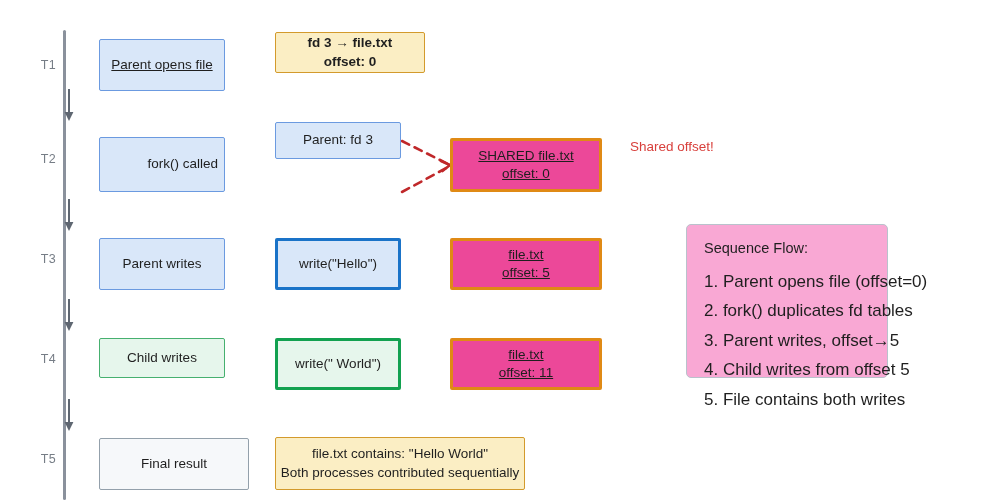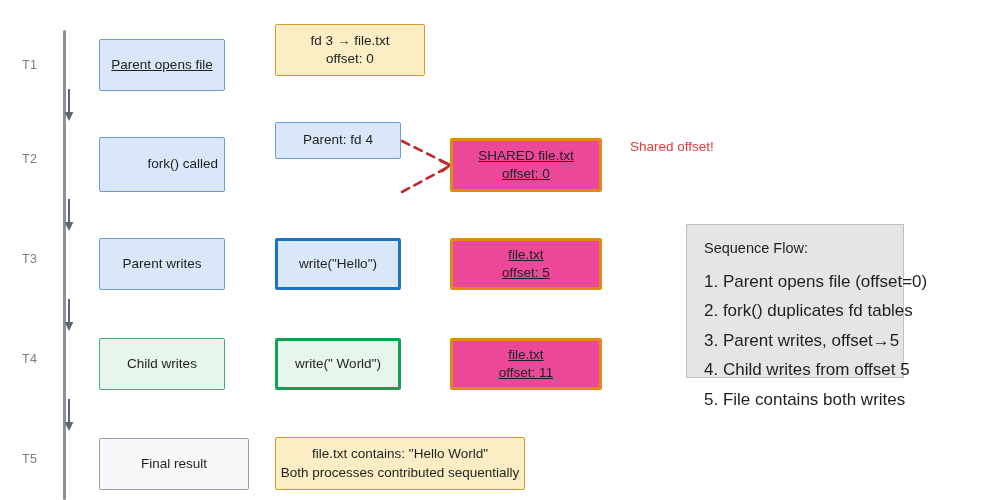--- a/index.html
+++ b/index.html
@@ -16,21 +16,21 @@
     position: absolute;
     left: 63px; top: 30px;
     width: 3px; height: 470px;
     background: #8a919c;
     border-radius: 2px;
   }
   .t-label {
     position: absolute;
     left: 22px;
     width: 34px;
-    text-align: left;
+    text-align: right;
     font-size: 12.5px;
     color: #767d86;
     letter-spacing: .3px;
   }
   .t-arrow {
     position: absolute;
     left: 62px;
     width: 14px; height: 36px;
   }
 
@@ -66,24 +66,24 @@
     white-space: nowrap;
   }
 
   
   .connectors { position: absolute; left:0; top:0; width:1000px; height:500px; pointer-events:none; }
 
   
   .legend {
     position: absolute;
     left: 686px; top: 224px;
-    width: 218px; height: 154px;
-    background: #e5e5e5;
+    width: 202px; height: 154px;
+    background: #f9a8d4;
     border: 1.4px solid #b9c2cc;
-    border-radius: 0;
+    border-radius: 5px;
     padding: 15px 0 0 17px;
   }
   .legend-title {
     font-size: 14.5px;
     color: #1f1f1f;
     margin-bottom: 11px;
   }
   .legend ol { list-style: none; }
   .legend li {
     font-size: 17px;
@@ -133,31 +133,31 @@
   <svg class="connectors">
     <line x1="402" y1="141" x2="450" y2="165" stroke="#c0282a" stroke-width="2.6" stroke-dasharray="8 6" stroke-linecap="round"></line>
     <line x1="402" y1="192" x2="450" y2="166" stroke="#c0282a" stroke-width="2.6" stroke-dasharray="8 6" stroke-linecap="round"></line>
     <path d="M450 165 L441 161 M450 165 L442.5 171" stroke="#c0282a" stroke-width="2.6" stroke-linecap="round" fill="none"></path>
   </svg>
 
   <div class="node blue" style="left:99px; top:39px; width:126px; height:52px;text-decoration:underline;">
     <span class="ln">Parent opens file</span>
   </div>
 
-  <div class="node amber" style="left:275px; top:24px; width:150px; height:52px;">
+  <div class="node amber" style="left:275px; top:32px; width:150px; height:41px;font-weight:bold;">
     <span class="ln">fd 3 → file.txt</span>
     <span class="ln">offset: 0</span>
   </div>
 
   <div class="node blue" style="left:99px; top:137px; width:126px; height:55px;align-items:flex-end;">
     <span class="ln">fork() called</span>
   </div>
 
   <div class="node blue" style="left:275px; top:122px; width:126px; height:37px;">
-    <span class="ln">Parent: fd 4</span>
+    <span class="ln">Parent: fd 3</span>
   </div>
 
 
   <div class="node amber-bold" style="left:450px; top:138px; width:152px; height:54px;">
     <span class="ln">SHARED file.txt</span>
     <span class="ln">offset: 0</span>
   </div>
 
   <div class="annotation" style="left:630px; top:139px;">Shared offset!</div>
 
@@ -167,21 +167,21 @@
 
   <div class="node blue-bold" style="left:275px; top:238px; width:126px; height:52px;">
     <span class="ln">write("Hello")</span>
   </div>
 
   <div class="node amber-bold" style="left:450px; top:238px; width:152px; height:52px;">
     <span class="ln">file.txt</span>
     <span class="ln">offset: 5</span>
   </div>
 
-  <div class="node green" style="left:99px; top:338px; width:126px; height:52px;justify-content:center;">
+  <div class="node green" style="left:99px; top:338px; width:126px; height:40px;justify-content:center;">
     <span class="ln">Child writes</span>
   </div>
 
   <div class="node green-bold" style="left:275px; top:338px; width:126px; height:52px;">
     <span class="ln">write(" World")</span>
   </div>
 
   <div class="node amber-bold" style="left:450px; top:338px; width:152px; height:52px;">
     <span class="ln">file.txt</span>
     <span class="ln">offset: 11</span>

